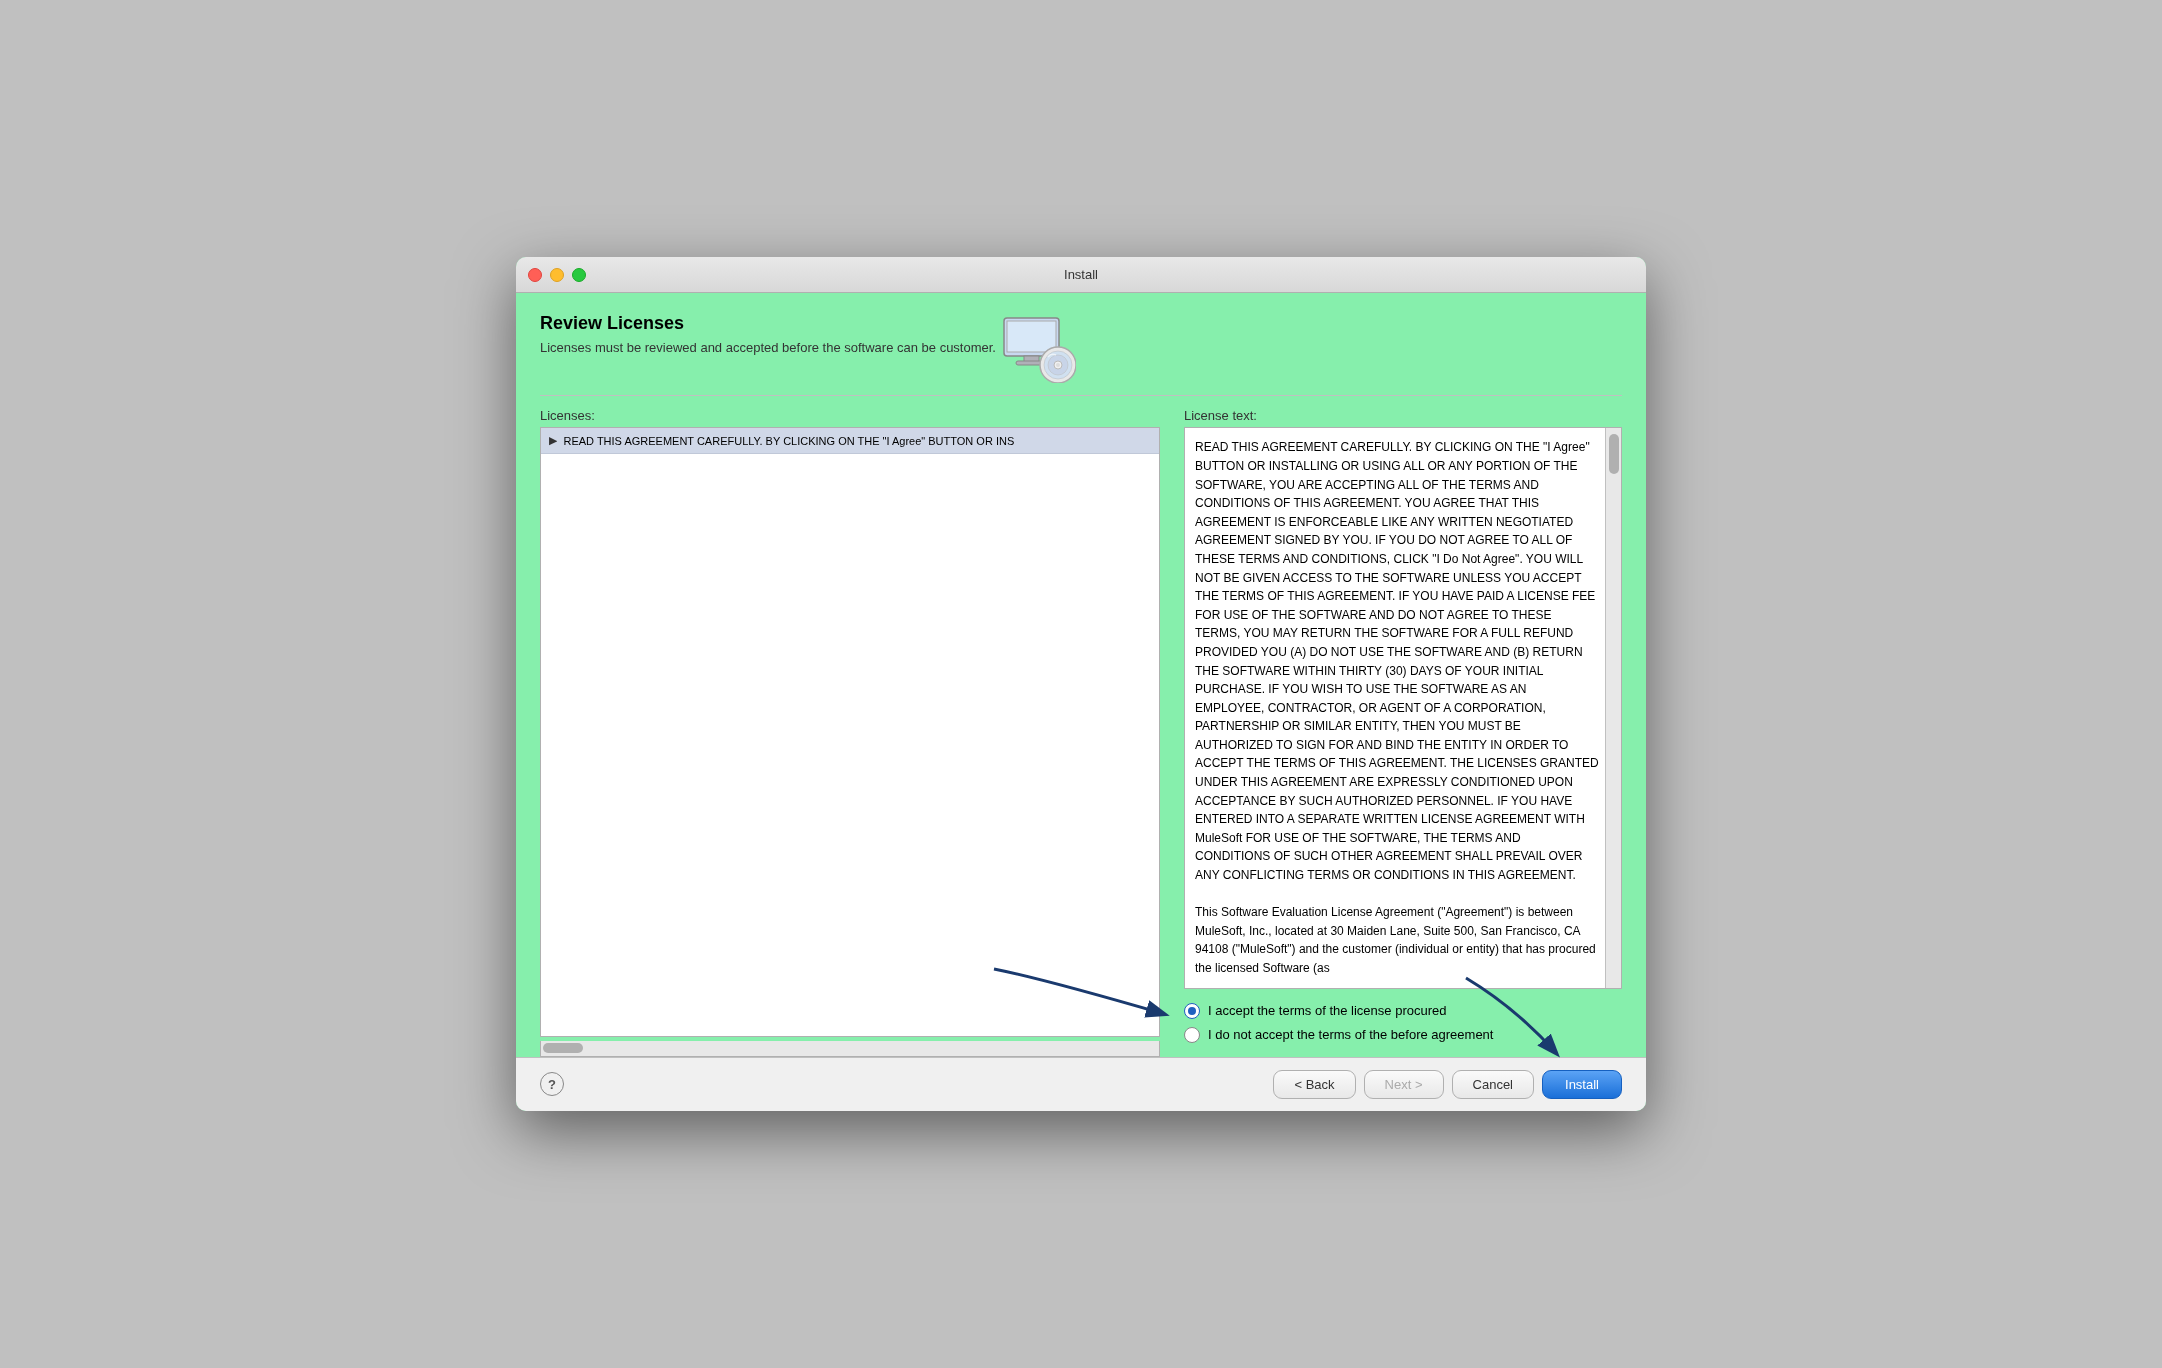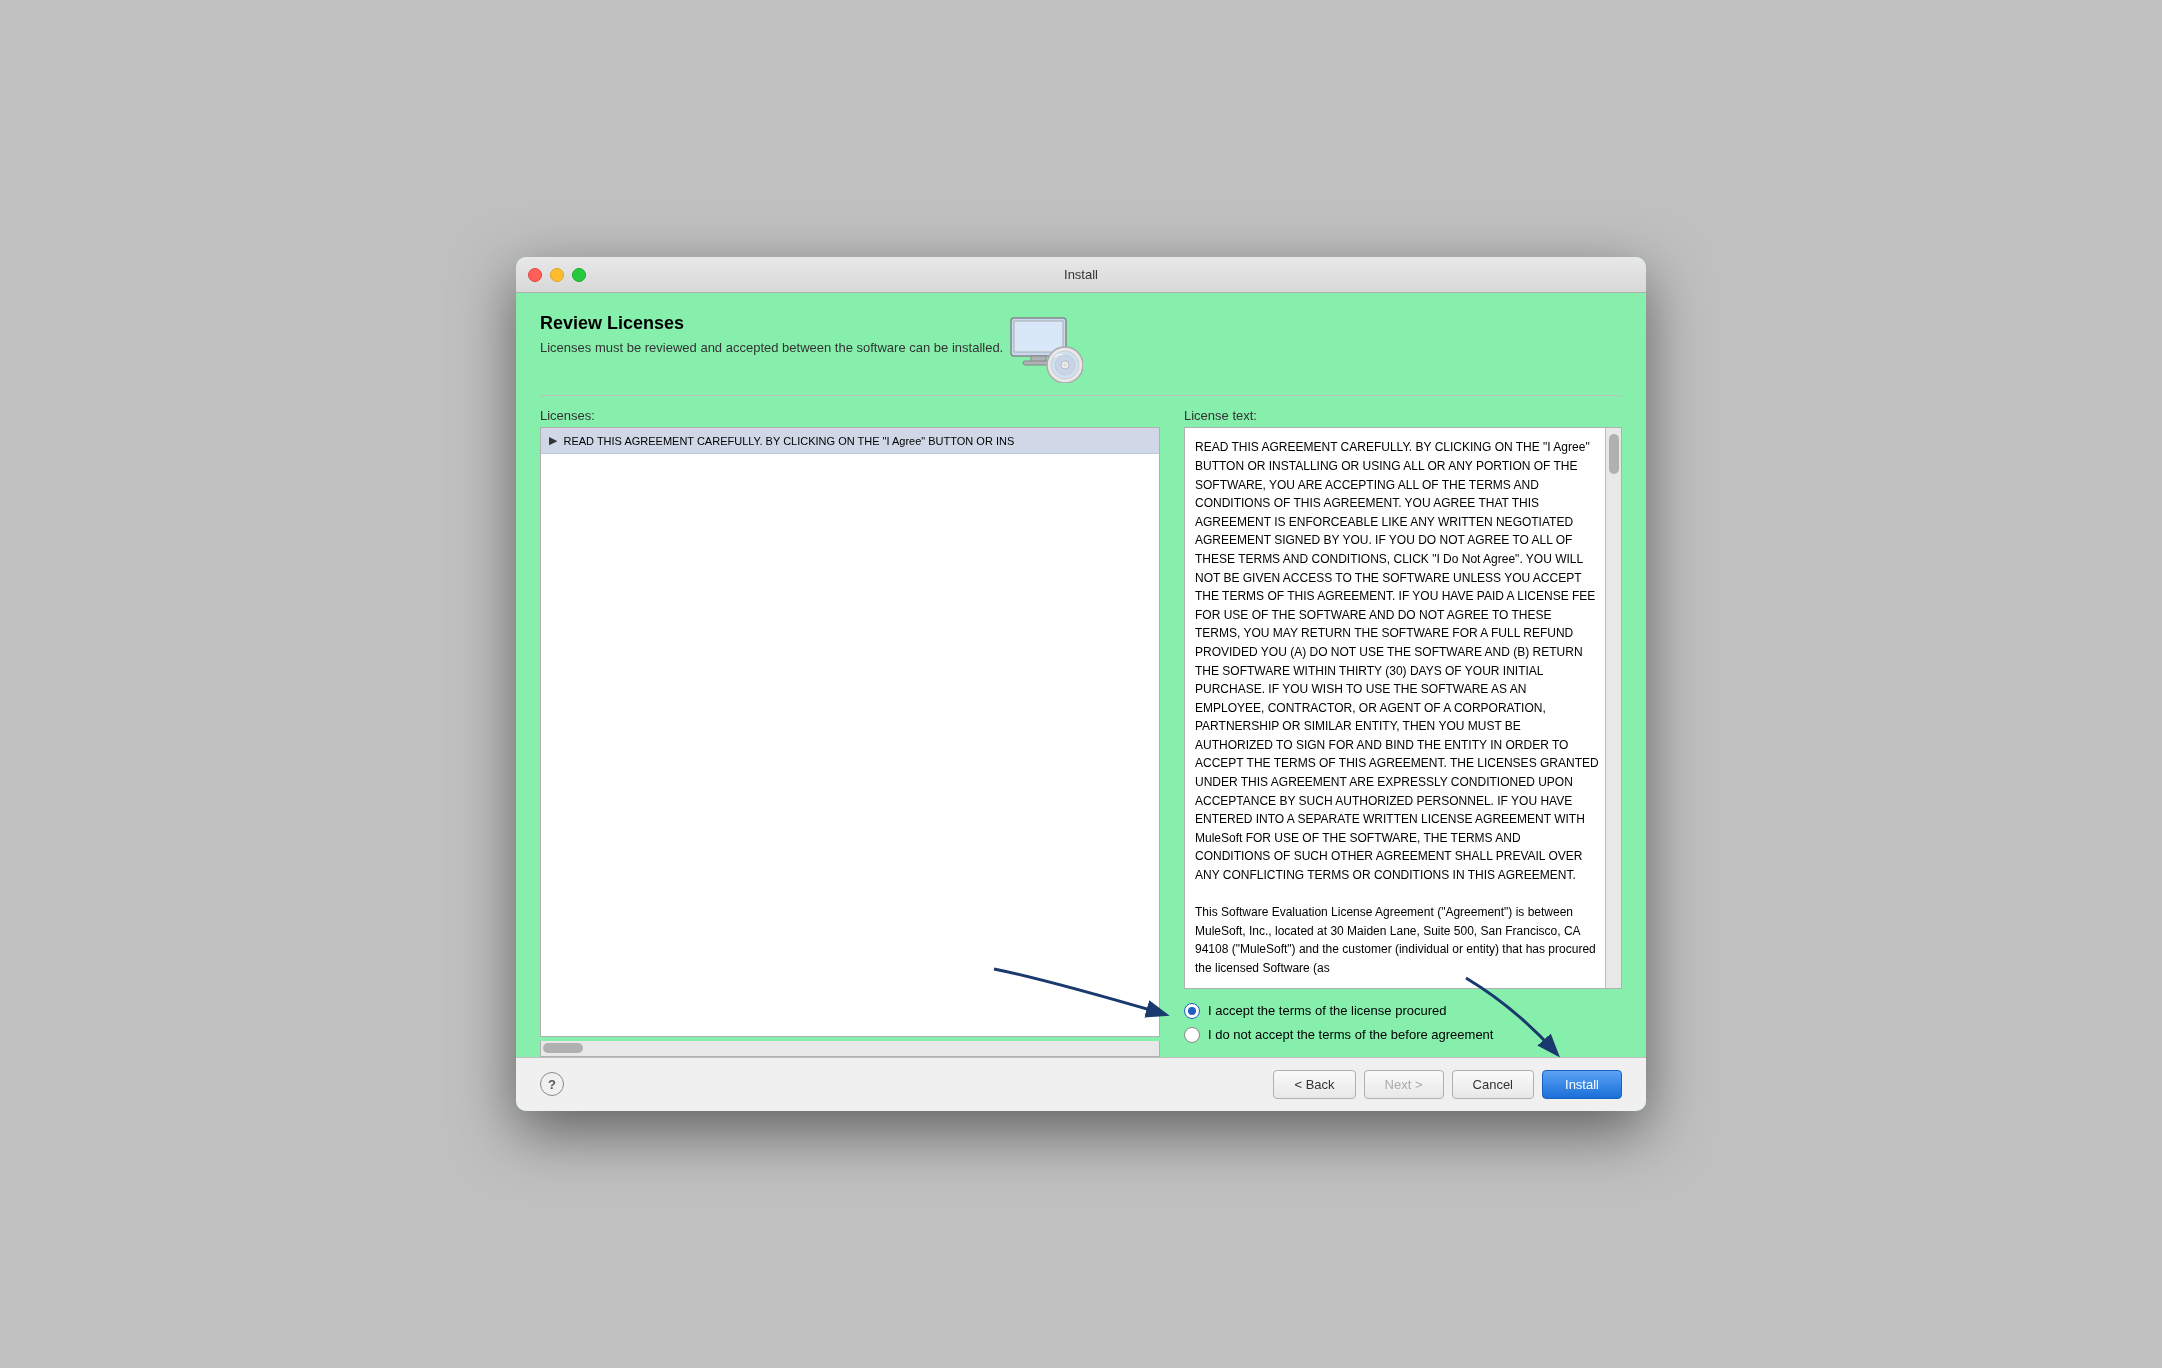--- a/index.html
+++ b/index.html
@@ -291,21 +291,21 @@
       font-size: 13px;
       color: #555;
       font-weight: bold;
     }
 
     .spacer { flex: 1; }
 
     .nav-button {
       padding: 6px 20px;
       border: 1px solid #b0b0b0;
-      border-radius: 4px;
+      border-radius: 9px;
       background: linear-gradient(to bottom, #fafafa, #e8e8e8);
       font-size: 13px;
       color: #333;
       cursor: pointer;
       min-width: 80px;
       text-align: center;
     }
 
     .nav-button:disabled, .nav-button.disabled {
       color: #aaa;
@@ -330,21 +330,21 @@
       <div class="traffic-light tl-min"></div>
       <div class="traffic-light tl-max"></div>
     </div>
     <span class="title-bar-title">Install</span>
   </div>
 
   <div class="content">
     <div class="header-row">
       <div class="header-text">
         <h1>Review Licenses</h1>
-        <p>Licenses must be reviewed and accepted between the software can be installed.</p>
+        <p>Licenses must be reviewed and accepted before the software can be customer.</p>
       </div>
       <div class="header-icon">
         
         <svg viewBox="0 0 80 70" xmlns="http://www.w3.org/2000/svg">
 
           <rect x="8" y="5" width="55" height="38" rx="3" ry="3" fill="#c8d8f0" stroke="#888" stroke-width="1.5"></rect>
           <rect x="11" y="8" width="49" height="31" fill="#d8e8f8" stroke="#aaa" stroke-width="1"></rect>
 
           <rect x="28" y="43" width="15" height="6" fill="#b0b0b8" stroke="#888" stroke-width="1"></rect>
           <rect x="20" y="48" width="31" height="4" rx="2" fill="#b0b0b8" stroke="#888" stroke-width="1"></rect>

